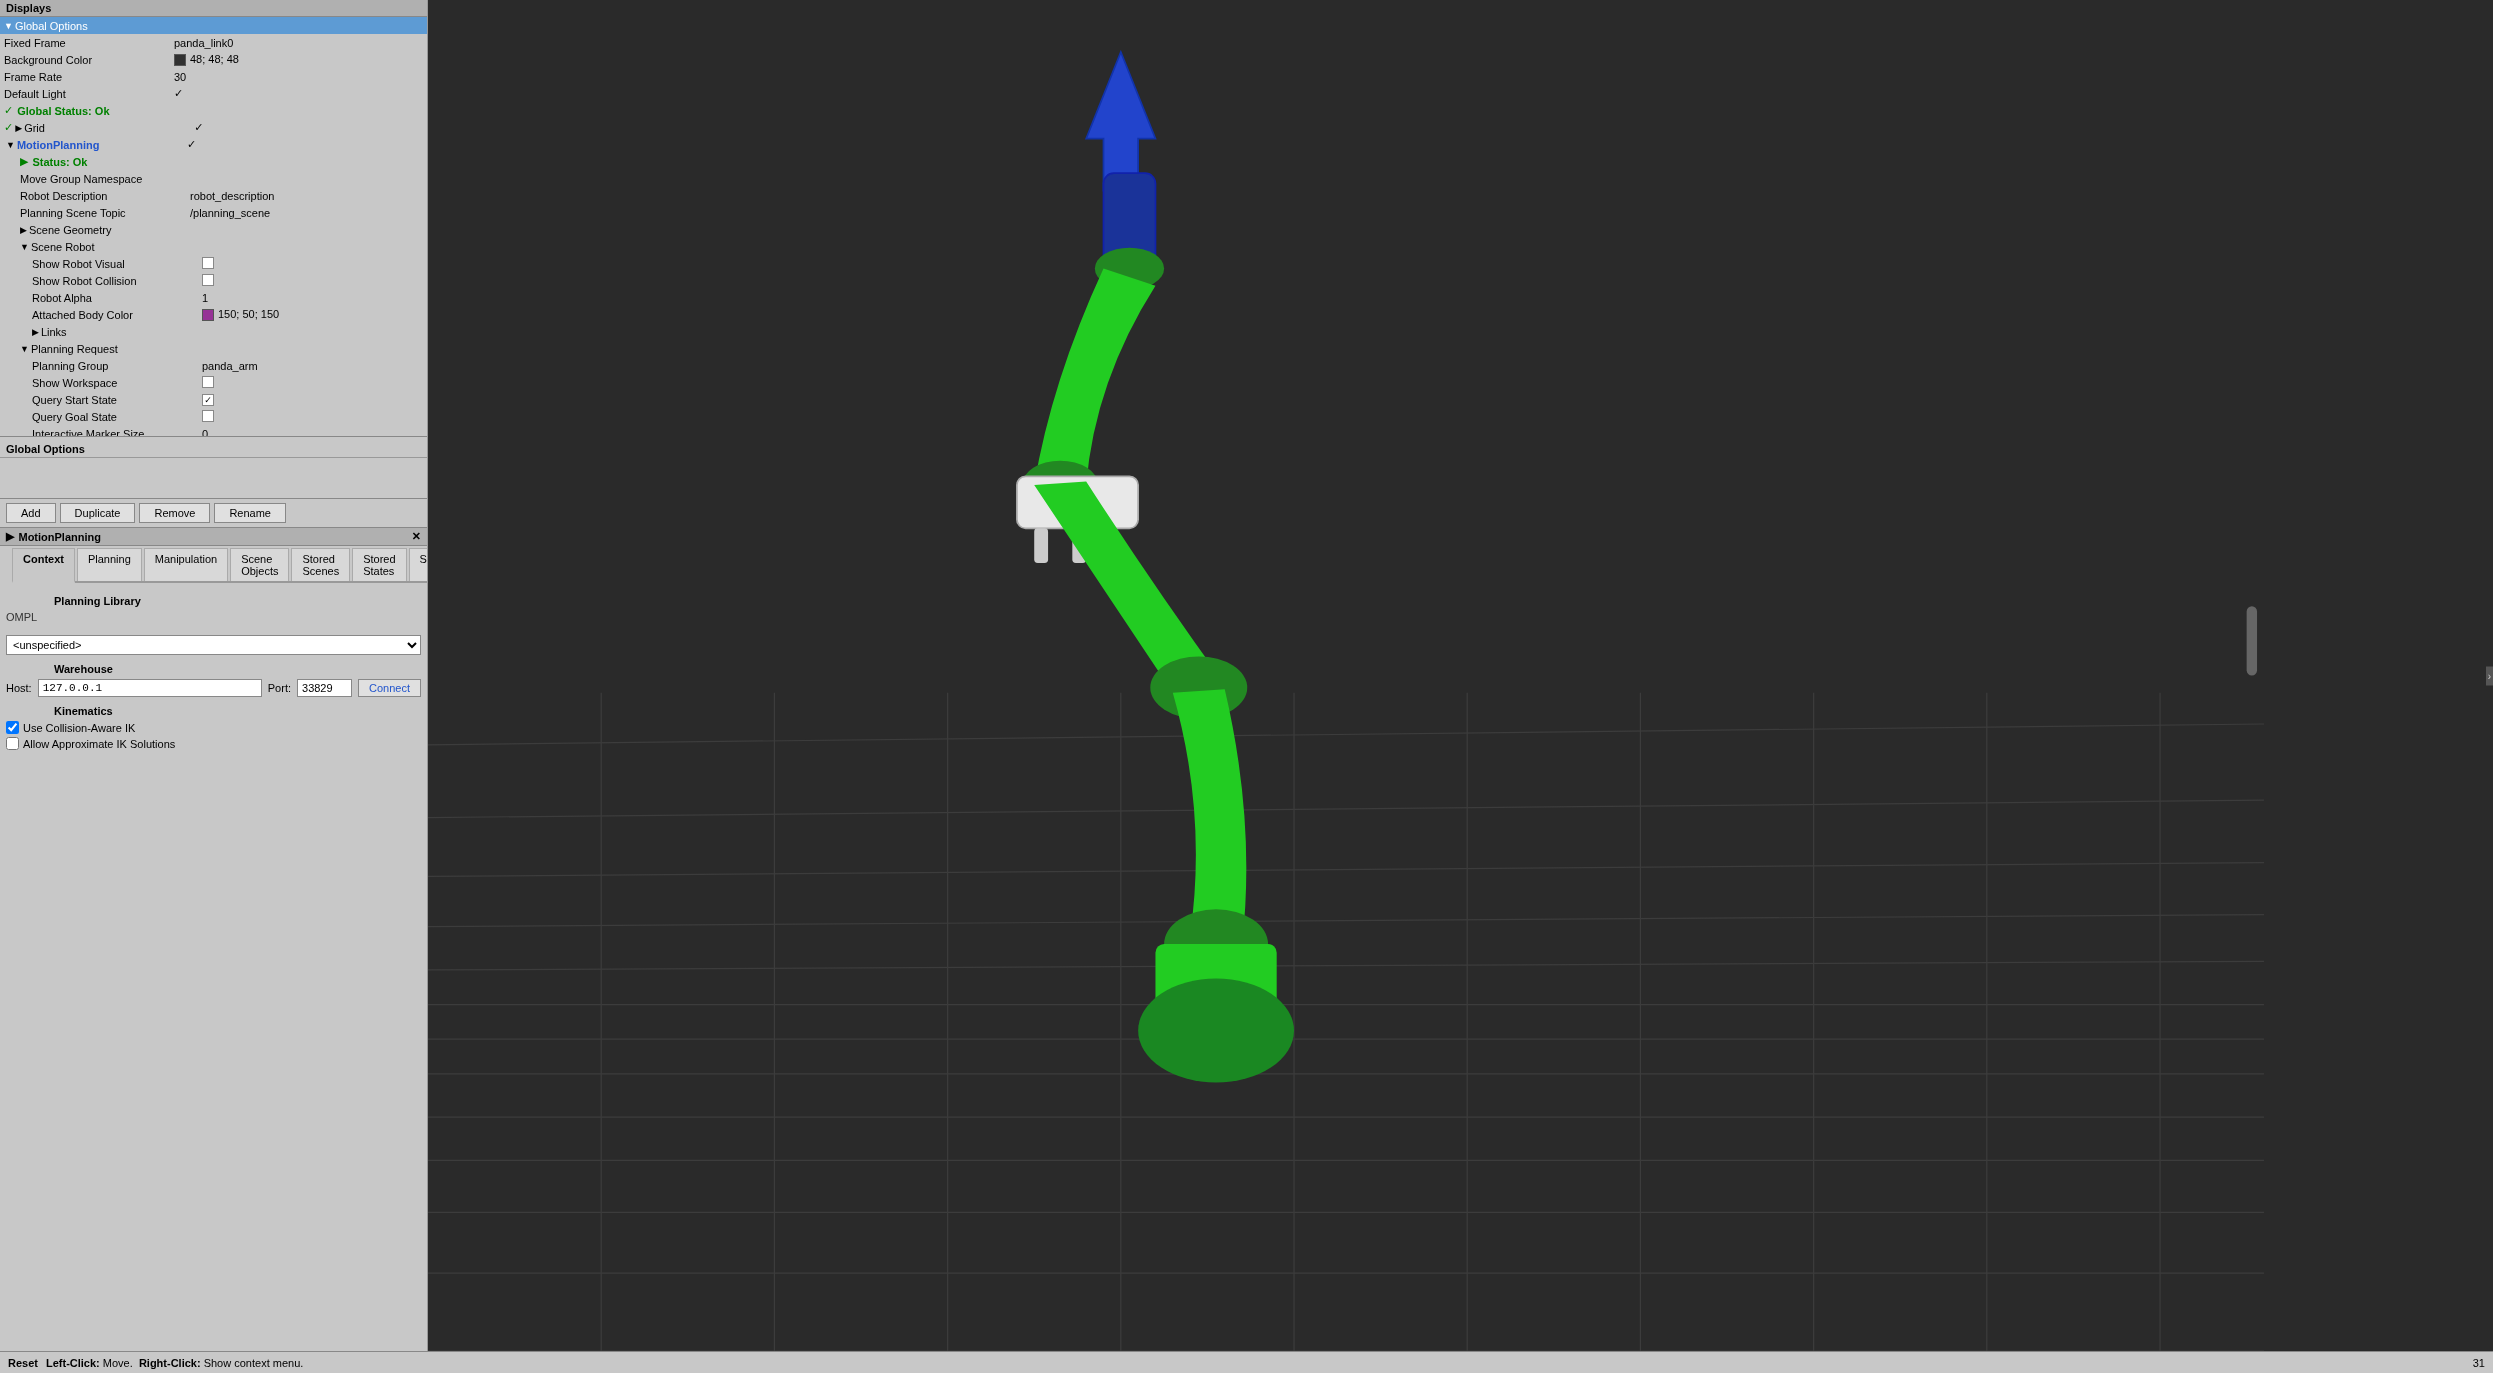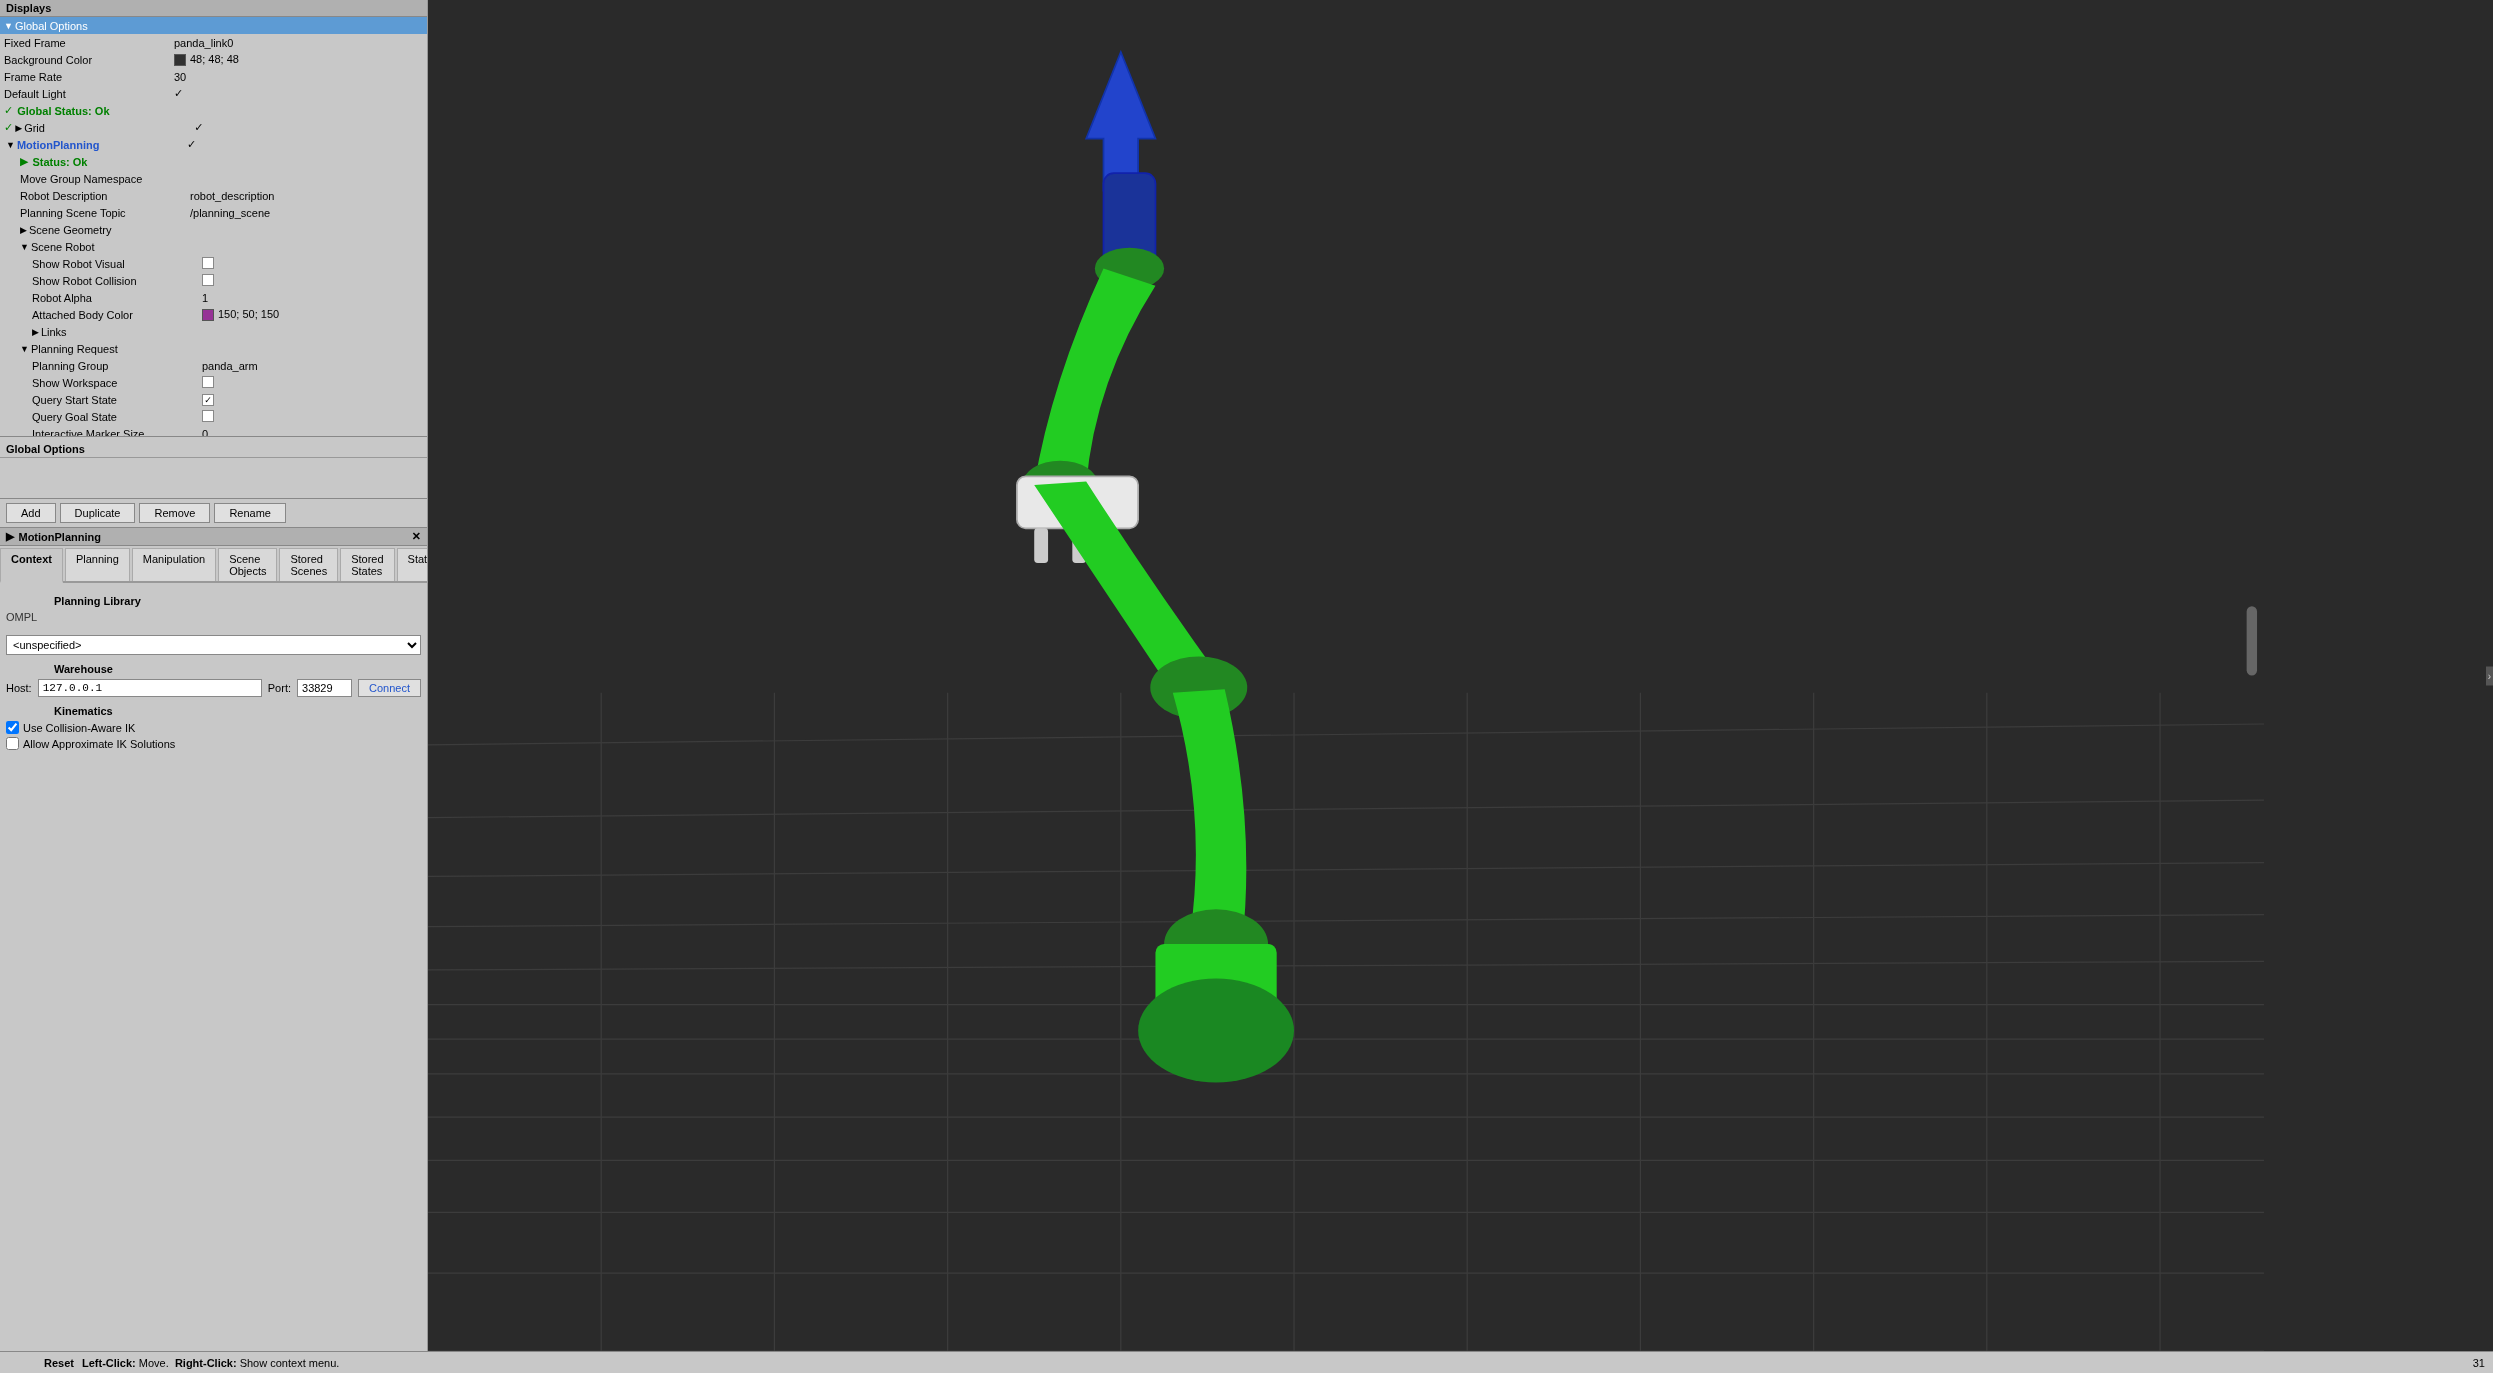--- a/index.html
+++ b/index.html
@@ -129,20 +129,21 @@
       border-bottom: 1px solid #888;
       justify-content: space-between;
     }
     .mp-header-left { display: flex; align-items: center; gap: 4px; }
     
     .tabs-row {
       display: flex;
       background: #c8c8c8;
       border-bottom: 2px solid #999;
       flex-shrink: 0;
+      margin-left: 12px;
     }
     .tab {
       padding: 4px 10px;
       font-size: 11px;
       cursor: pointer;
       border: 1px solid #aaa;
       border-bottom: none;
       background: #d8d8d8;
       margin-right: 2px;
       margin-top: 2px;
@@ -247,21 +248,21 @@
       background: #c8c8c8;
       border-top: 1px solid #888;
       display: flex;
       align-items: center;
       padding: 0 8px;
       font-size: 11px;
       color: #000;
       justify-content: space-between;
     }
     .status-bar-left { display: flex; gap: 8px; }
-    .status-label { font-weight: bold; margin-left: 36px; }
+    .status-label { font-weight: bold; }
     
     ::-webkit-scrollbar { width: 8px; }
     ::-webkit-scrollbar-track { background: #d0d0d0; }
     ::-webkit-scrollbar-thumb { background: #999; }
   </style>
 </head>
 <body>
 
 <div class="main-layout">
 

